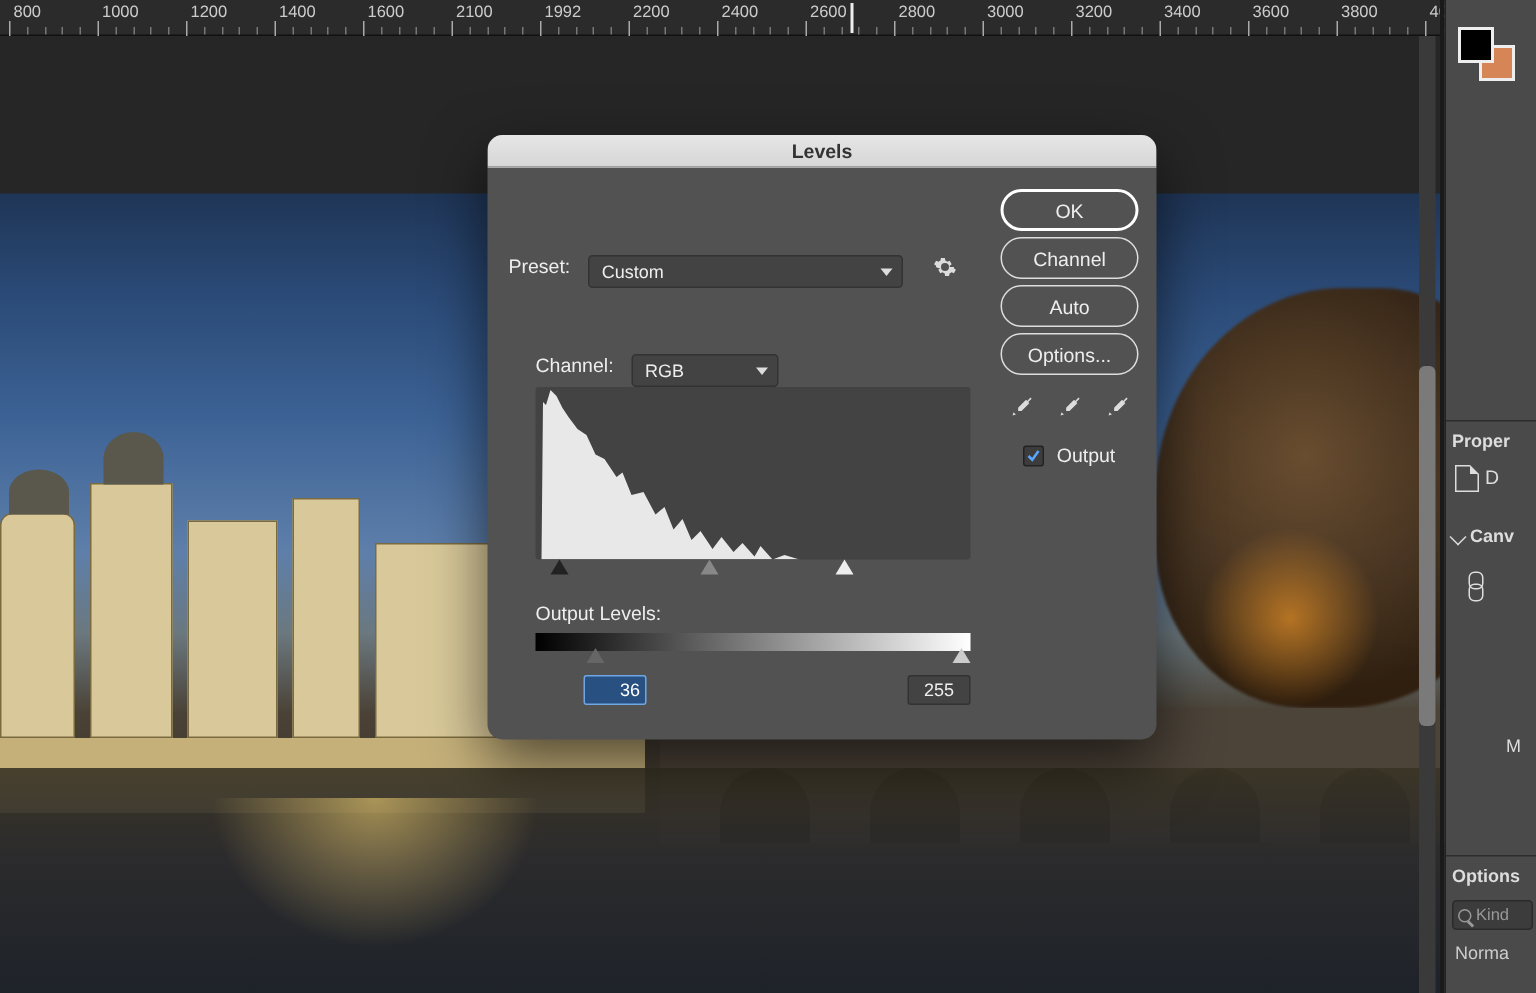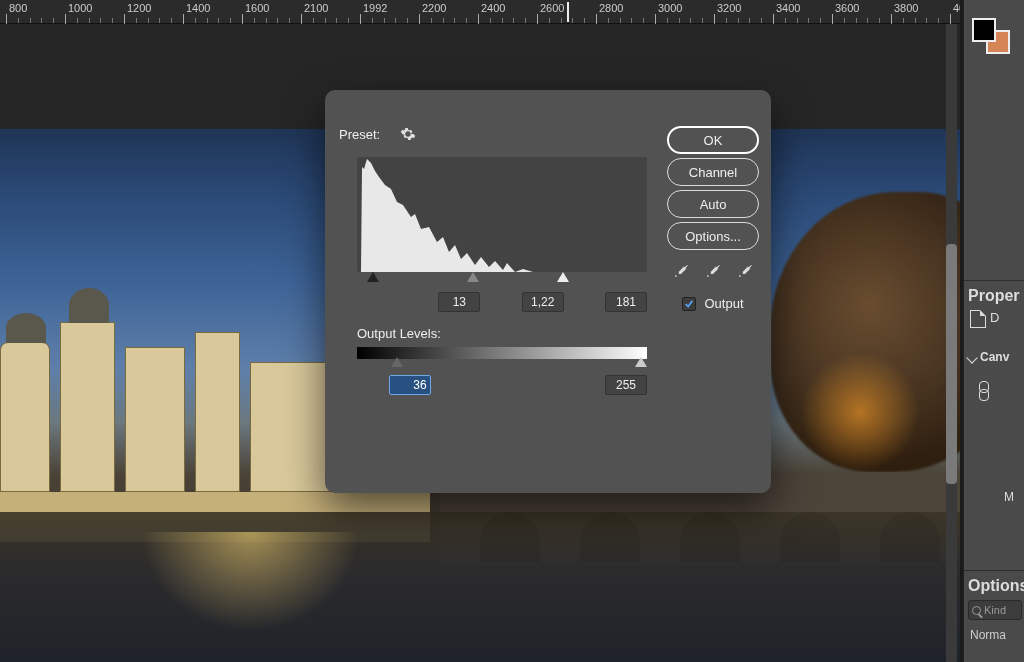--- a/index.html
+++ b/index.html
@@ -45,37 +45,37 @@
   .vscroll .thumb{position:absolute;top:220px;width:11px;height:240px;background:#7a7a7a;border-radius:4px;}
   .sep{position:absolute;top:0;bottom:0;left:960px;width:3px;background:#1a1a1a;}
   
   .rightcol{position:absolute;top:0;right:0;width:61px;height:662px;background:#4a4a4a;border-left:1px solid #222;}
   .rightcol .box{position:absolute;}
   .palette{top:8px;left:8px;width:44px;height:40px;}
   .palette .sw{position:absolute;width:24px;height:24px;border:2px solid #eee;}
   .palette .sw1{top:0;left:0;background:#000;z-index:2;}
   .palette .sw2{top:12px;left:14px;background:#d68556;border-color:#eee;}
   .typeAicon{position:absolute;top:-2px;left:10px;width:26px;height:26px;font-family:Georgia,serif;font-style:italic;font-size:20px;color:#ddd;}
-  .panelSection{position:absolute;left:0;right:0;padding:6px 4px;border-top:1px solid #2d2d2d;background:#4a4a4a;color:#ddd;font-size:16px;font-weight:600;}
+  .panelSection{position:absolute;left:0;right:0;padding:6px 4px;border-top:1px solid #2d2d2d;background:#4a4a4a;color:#ddd;font-size:12px;font-weight:600;}
   .docicon{display:inline-block;width:16px;height:18px;border:1px solid #ddd;background:#4a4a4a;position:relative;margin-right:4px;vertical-align:middle;}
   .docicon::after{content:"";position:absolute;top:-1px;right:-1px;border-top:6px solid #4a4a4a;border-left:6px solid #ddd;}
   .chevron{display:inline-block;width:8px;height:8px;border-left:1.5px solid #ddd;border-bottom:1.5px solid #ddd;transform:rotate(-45deg);margin-right:4px;vertical-align:middle;}
   .linkicon{display:inline-block;width:14px;height:20px;position:relative;vertical-align:middle;}
   .linkicon::before,.linkicon::after{content:"";position:absolute;left:3px;width:8px;height:10px;border:1.5px solid #ddd;border-radius:4px;}
   .linkicon::before{top:-1px;}
   .linkicon::after{top:7px;}
   .searchbox{width:54px;height:20px;background:#3c3c3c;border:1px solid #2a2a2a;border-radius:3px;font-size:11px;color:#999;display:flex;align-items:center;padding:0 3px;gap:3px;}
   .mag{width:9px;height:9px;border:1.2px solid #999;border-radius:50%;position:relative;}
   .mag::after{content:"";position:absolute;width:5px;height:1.5px;background:#999;bottom:-3px;right:-3px;transform:rotate(45deg);}
 
   
   .dialog{position:absolute;top:90px;left:325px;width:446px;height:403px;background:#525252;border-radius:10px;box-shadow:0 15px 40px rgba(0,0,0,0.6);overflow:hidden;}
   .titlebar{height:22px;background:linear-gradient(#e6e6e6,#d6d6d6);border-bottom:1px solid #aaa;text-align:center;font-size:13px;font-weight:600;color:#333;line-height:22px;}
   .dlgbody{position:absolute;top:22px;left:0;right:0;bottom:0;padding:14px;}
-  .row{display:flex;align-items:flex-end;gap:12px;}
+  .row{display:flex;align-items:flex-start;gap:12px;margin-top:44px;}
   .lbl{color:#eee;font-size:13px;}
   .combo{background:#434343;border:1px solid #333;color:#eee;height:22px;padding:0 20px 0 8px;border-radius:3px;position:relative;font-size:12px;display:flex;align-items:center;}
   .combo .caret{position:absolute;right:6px;top:8px;width:0;height:0;border-left:4px solid transparent;border-right:4px solid transparent;border-top:5px solid #ddd;}
   .gearicon{width:16px;height:16px;position:relative;}
   .gearicon svg{width:16px;height:16px;}
   .subarea{margin-top:15px;margin-left:18px;}
   .smalllabel{color:#eee;font-size:13px;margin-bottom:6px;}
   .histo{width:290px;height:115px;background:#434343;position:relative;overflow:hidden;border-radius:2px;}
   .histo svg{position:absolute;top:0;left:0;}
   .sliderbar{width:290px;height:14px;position:relative;}
@@ -295,48 +295,54 @@
   <div class="box" style="top:600px;left:4px">
     <div class="searchbox">
       <span class="mag"></span>
       <span>Kind</span>
     </div>
   </div>
   <div class="box" style="top:628px;left:6px;color:#ccc;font-size:12px">Norma</div>
 </div>
 
 <div class="dialog">
+  <div class="titlebar">Levels</div>
   <div class="dlgbody">
 
     <div class="row">
       <span class="lbl">Preset:</span>
+      <div class="combo" style="width:210px">
+        <span>Custom</span>
+          <span class="caret"></span>
+      </div>
       <div class="gearicon" style="margin-left:8px">
         <svg viewBox="0 0 24 24">
             <path fill="#ddd" d="M12 8a4 4 0 100 8 4 4 0 000-8zm9 4a7 7 0 01-.1 1.2l2 1.6-2 3.4-2.4-1a7 7 0 01-2 1.2l-.4 2.6h-4l-.4-2.6a7 7 0 01-2-1.2l-2.4 1-2-3.4 2-1.6A7 7 0 013 12a7 7 0 01.1-1.2l-2-1.6 2-3.4 2.4 1a7 7 0 012-1.2L7.9 3h4l.4 2.6a7 7 0 012 1.2l2.4-1 2 3.4-2 1.6c.1.4.1.8.1 1.2z"></path>
           </svg>
       </div>
     </div>
 
     <div class="subarea">
+      <div class="row">
+        <span class="lbl">Channel:</span>
+        <div class="combo" style="width:98px">
+          <span>RGB</span>
+            <span class="caret"></span>
+        </div>
+      </div>
 
       <div class="histo">
         <svg viewBox="0 0 290 115" preserveAspectRatio="none">
           <path fill="#e8e8e8" d="M0,115 L0,115 L4,115 L5,10 L7,12 L10,2 L14,6 L18,14 L22,20 L28,28 L34,32 L40,45 L46,48 L54,60 L58,57 L64,72 L72,70 L80,85 L86,80 L92,95 L98,88 L104,102 L110,96 L118,108 L124,100 L132,110 L138,104 L146,113 L150,106 L158,115 L166,112 L176,115 L290,115 Z"></path>
         </svg>
       </div>
       <div class="sliderbar">
         <div class="tri black" style="left:10px"></div>
         <div class="tri gray" style="left:110px"></div>
         <div class="tri white" style="left:200px"></div>
-      </div>
-      <div class="valrow">
-        <div style="width:70px"></div>
-        <input class="numfield" style="margin-left: -30px;" value="13">
-        <input class="numfield" value="1,22" style="">
-        <input class="numfield" value="181" style="">
       </div>
 
       <div class="smalllabel" style="margin-top:14px">Output Levels:</div>
       <div class="outbar">
         <div class="outtri black" style="left:34px"></div>
         <div class="outtri white" style="left:278px"></div>
       </div>
       <div class="valrowR" style="margin-top:16px">
         <div style="width:42px"></div>
         <input class="numfield sel" style="margin-left: -10px;" value="36">

